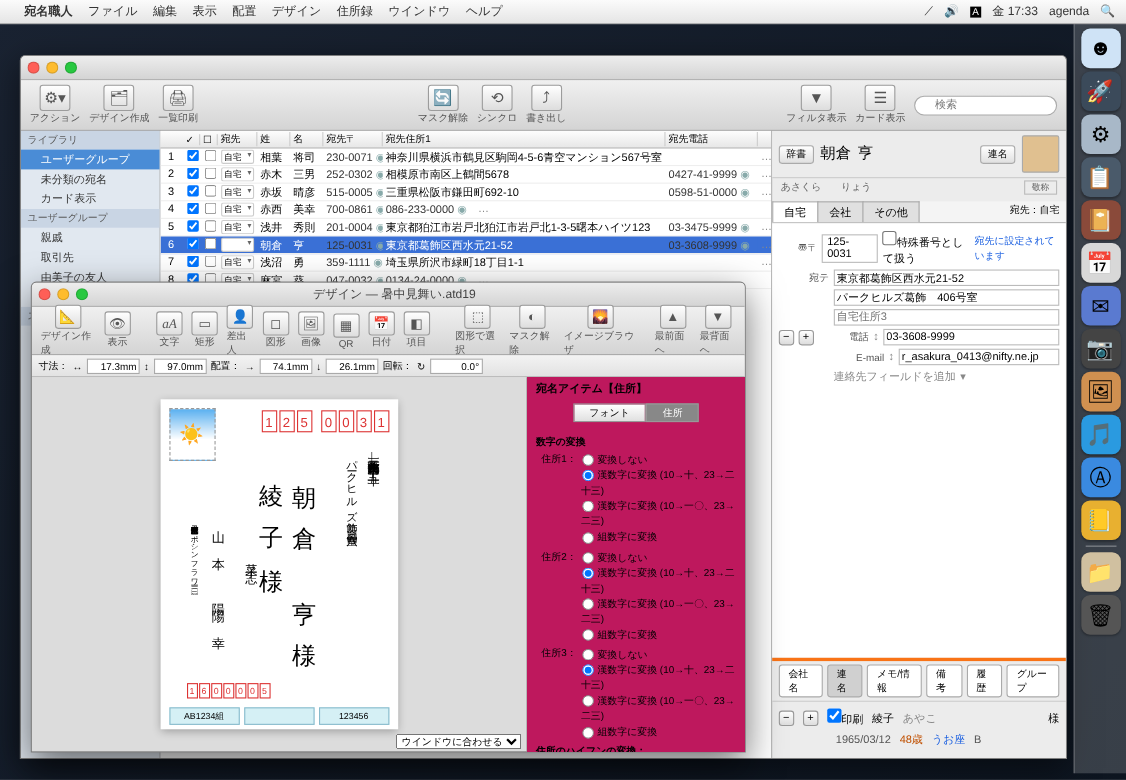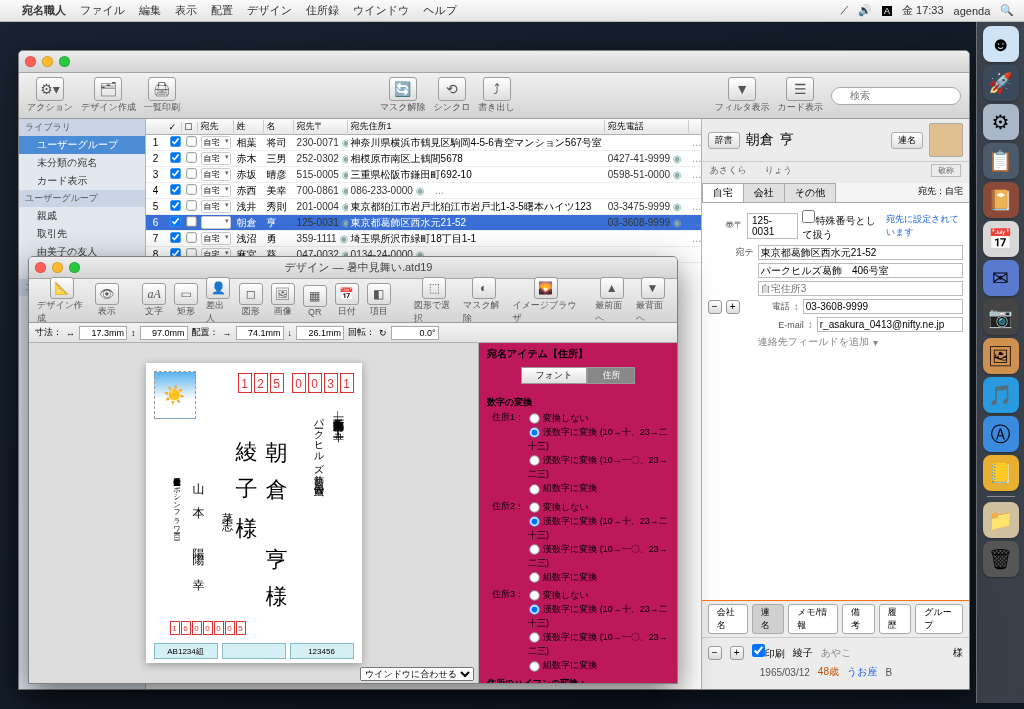--- a/index.html
+++ b/index.html
@@ -58,21 +58,21 @@
 #detail .tabs .tab { padding: 2px 10px; font-size: 10px; border: 1px solid #aaa; border-bottom: none; background: #e0e0e0; margin-right: -1px; }
 #detail .tabs .tab.act { background: #fff; }
 #detail .tabs .spacer { flex:1; }
 #detail .fields { padding: 6px; background: #fff; flex: 1; overflow: auto; }
 #detail .fld { display: flex; align-items: center; margin-bottom: 3px; gap: 4px; }
 #detail .fld .lab { width: 46px; text-align: right; color: #555; font-size: 9px; }
 #detail .fld input { flex: 1; border: 1px solid #bbb; height: 15px; font-size: 10px; padding: 0 2px; }
 #detail .codebox { border: 1px solid #bbb; background: #fff; padding: 1px 4px; font-size: 10px; width: 64px; }
 #detail .special { color: #1a5fe0; font-size: 9px; }
 #detail .pm { width: 14px; height: 14px; border: 1px solid #999; border-radius: 3px; display: inline-flex; align-items: center; justify-content: center; font-size: 10px; background: linear-gradient(#fff,#ddd); }
-#detail .subtabs { display: flex; gap: 4px; padding: 3px 6px; background: #ececec; border-top: 1px solid #f97316; border-bottom: 1px solid #ccc; }
+#detail .subtabs { display: flex; gap: 4px; padding: 3px 6px; background: #ececec; border-top: 3px solid #f97316; border-bottom: 1px solid #ccc; }
 #detail .subtabs .stab { padding: 1px 8px; border: 1px solid #aaa; border-radius: 3px; background: #fff; font-size: 9px; }
 #detail .subtabs .stab.act { background: #d0d0d0; }
 #detail .family { padding: 6px; }
 #detail .family .frow { display: flex; gap: 8px; align-items: center; margin-bottom: 4px; font-size: 10px; }
 
 
 #win-design { position: absolute; left: 28px; top: 256px; width: 650px; height: 428px; background: #ececec; border: 1px solid #7f7f7f; border-radius: 5px 5px 0 0; box-shadow: 0 12px 34px rgba(0,0,0,.55); overflow: hidden; }
 #win-design .toolbar { height: 44px; }
 #win-design .toolbar .tbtn .ic { width: 24px; height: 22px; font-size: 12px; }
 #rulerbar { height: 20px; background: linear-gradient(#f3f3f3,#e2e2e2); border-bottom: 1px solid #b1b1b1; display: flex; align-items: center; font-size: 9px; gap: 4px; padding: 0 6px; }

